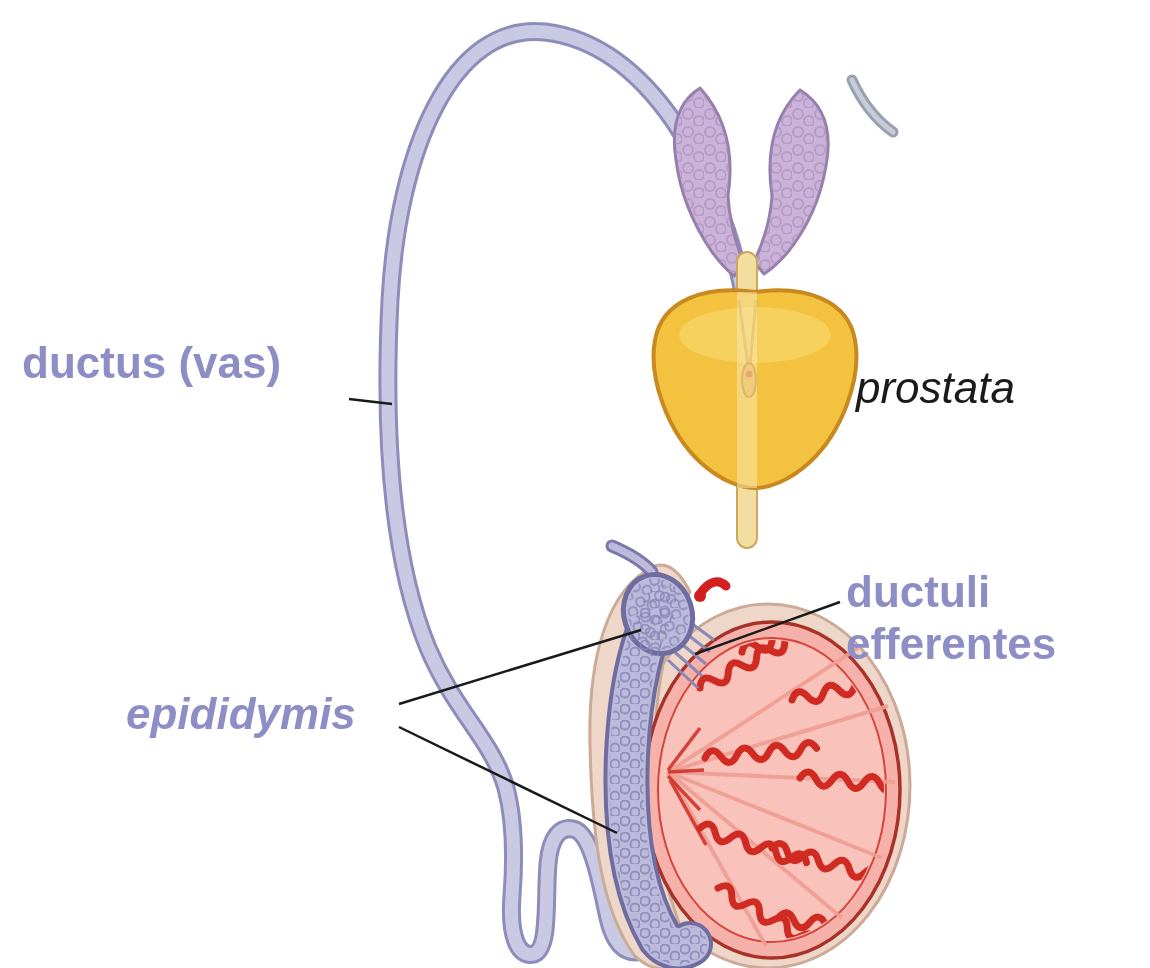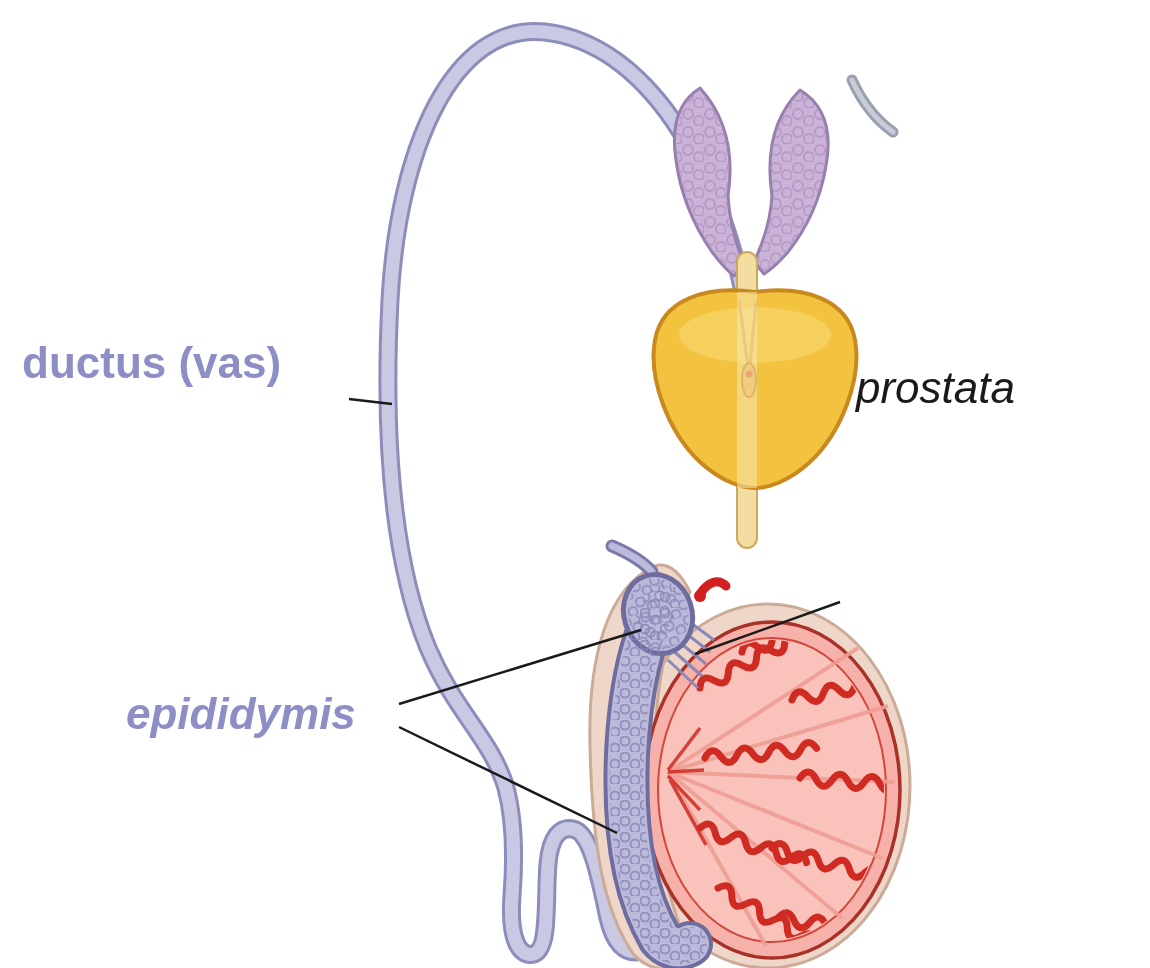--- a/index.html
+++ b/index.html
@@ -158,16 +158,20 @@
       <path d="M 840 602 L 695 654"></path>
     </g>
   </svg>
 
   <div class="label" style="left:22px;top:337px;">
     <div>ductus (vas)</div>
   </div>
 
   <div class="label italic-black" style="left:856px;top:362px;">prostata</div>
 
+  <div class="label" style="left:846px;top:566px;">
+    <div>ductuli</div>
+    <div>efferentes</div>
+  </div>
 
   <div class="label" style="left:126px;top:688px;font-style:italic;">epididymis</div>
 
 </div>
 
 </body></html>

